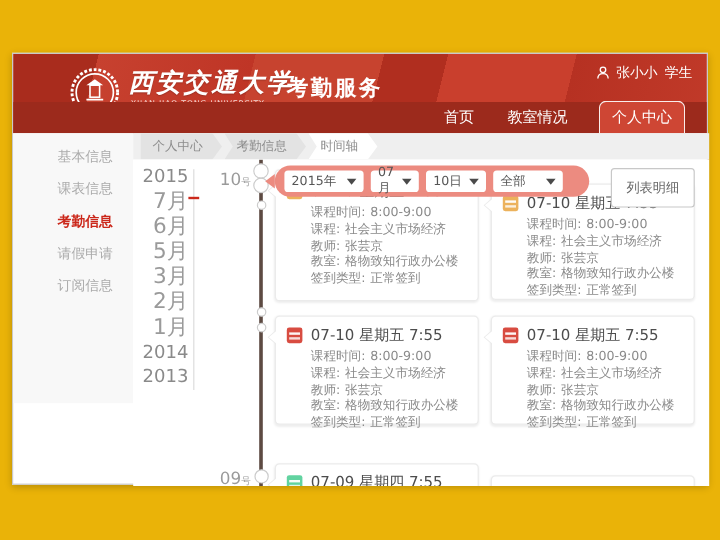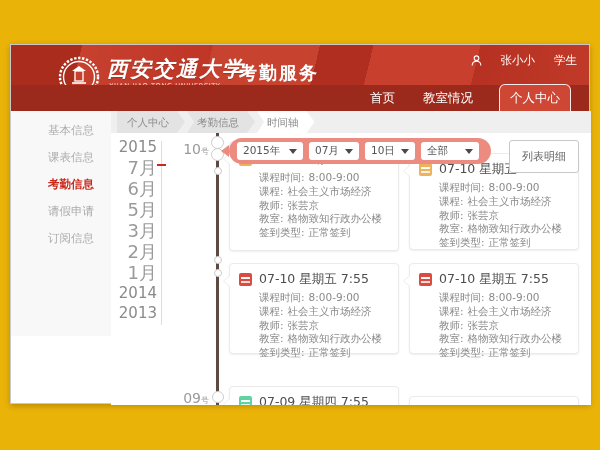--- a/index.html
+++ b/index.html
@@ -12,21 +12,21 @@
   
   .hdr { position:absolute; left:0; top:0; width:100%; height:66px; overflow:hidden;
          background:linear-gradient(104deg,#a92c1d 0%,#a92c1d 12%,#c7412f 12%,#bf3526 34%,
                     #c7432f 34%,#c7432f 52%,#b02e1f 52%,#b02e1f 61%,#c93f2d 61%,#c93f2d 79%,
                     #b63122 79%,#c13a29 100%); }
   .seal { position:absolute; left:47px; top:11px; width:42px; height:42px; }
   .uni-cn { position:absolute; left:96px; top:10px; color:#fff; font-size:21px; font-weight:bold;
             font-style:italic; letter-spacing:2px; text-shadow:0 1px 1px rgba(0,0,0,.2); }
   .uni-en { position:absolute; left:98px; top:37px; color:#f3d9d4; font-size:6.6px; letter-spacing:.6px; }
   .app-title { position:absolute; left:228px; top:16px; color:#fff; font-size:18px; font-weight:bold; letter-spacing:2px; }
-  .user { position:absolute; right:12px; top:8px; display:flex; align-items:center; gap:19px;
+  .user { position:absolute; right:12px; top:8px; display:flex; align-items:center; gap:6px;
           color:#fff; font-size:11.5px; cursor:pointer; }
   .navstrip { position:absolute; left:0; top:40px; width:100%; height:26px; background:#9c2a1c;
               display:flex; justify-content:flex-end; align-items:flex-end; padding-right:18px; }
   .nav-item { color:#fff; font-size:12.5px; line-height:26px; margin-left:28px; cursor:pointer; }
   .nav-tab { margin-left:26px; height:27px; min-width:64px; padding:0 10px; background:#ce4634;
              border:1px solid rgba(255,255,255,.9); border-bottom:none; border-radius:6px 6px 0 0;
              display:flex; align-items:center; justify-content:center; color:#fff; font-size:12.5px; cursor:pointer; }
 
   
   .sidebar { position:absolute; left:0; top:66px; width:100px; height:225px; background:#f8f8f8; padding-top:6px; }
@@ -57,21 +57,21 @@
 
   
   .callout { position:absolute; left:118px; top:5px; width:262px; height:26px; background:#ec8b80;
              border-radius:13px; display:flex; align-items:center; gap:6px; padding:0 8px; z-index:10; }
   .callout:before { content:""; position:absolute; left:-8px; top:7px; border:6px solid transparent;
                     border-right:8px solid #ec8b80; border-left:none; }
   .dd { background:#fff; height:18px; border-radius:3px; display:flex; align-items:center;
         justify-content:space-between; padding:0 6px; font-size:10.5px; color:#555; cursor:pointer; }
   .dd .caret { width:0; height:0; border-left:4px solid transparent; border-right:4px solid transparent;
                border-top:5px solid #4a4a4a; margin-left:6px; }
-  .dd1{width:66px}.dd2{width:50px}.dd3{width:50px}.dd4{width:58px}
+  .dd1{width:66px}.dd2{width:40px}.dd3{width:50px}.dd4{width:58px}
   .list-btn { position:absolute; left:398px; top:7px; width:70px; height:33px; background:#fff;
               border:1px solid #c8c8c8; border-radius:3px; font-size:11px; color:#666;
               display:flex; align-items:center; justify-content:center; cursor:pointer; z-index:10; }
 
   
   .card { position:absolute; width:170px; background:#fff; border:1px solid #ebebeb; border-radius:4px;
           box-shadow:0 1px 2px rgba(0,0,0,.07); padding-top:6px; z-index:2; }
   .card:after { content:""; position:absolute; left:-7px; top:11px; border:6px solid transparent;
                 border-right:7px solid #ebebeb; border-left:none; }
   .card:before { content:""; position:absolute; left:-6px; top:12px; border:5px solid transparent;

